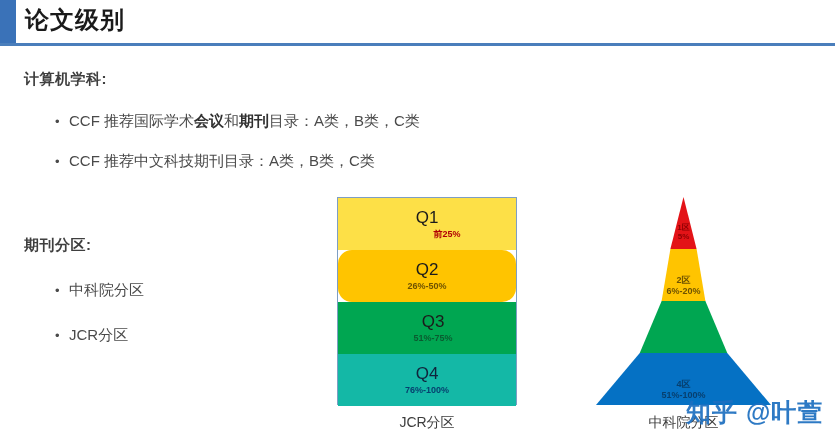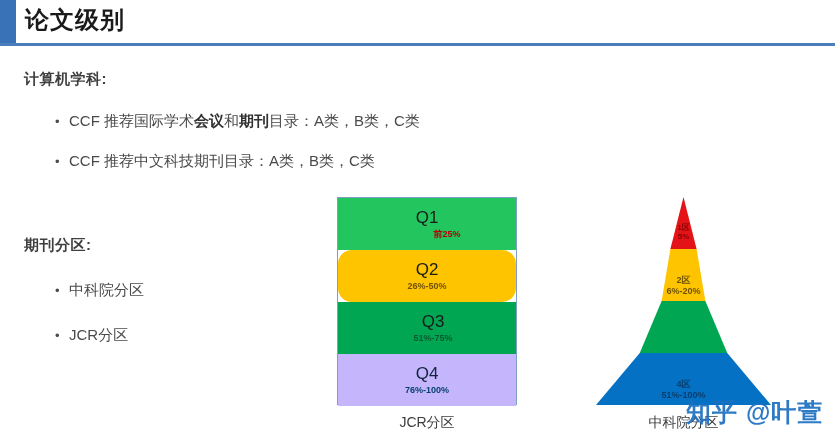--- a/index.html
+++ b/index.html
@@ -108,24 +108,24 @@
     font-size: 17px;
     line-height: 19px;
     color: #1b1b1b;
   }
   .jcr-seg .q-range {
     font-size: 9px;
     line-height: 12px;
     font-weight: bold;
     margin-top: 1px;
   }
-  #jcr-seg-0 { top: 0px;   background: #22c55e; }
+  #jcr-seg-0 { top: 0px;   background: #fde047; }
   #jcr-seg-1 { top: 52px;  background: #ffc400; border-radius: 14px; }
   #jcr-seg-2 { top: 104px; background: #00a651; padding-left: 12px; }
-  #jcr-seg-3 { top: 156px; background: #c4b5fd; }
+  #jcr-seg-3 { top: 156px; background: #14b8a6; }
 
   #jcr-seg-0 .q-range { color: #b00005; padding-left: 40px; }
   #jcr-seg-1 .q-range { color: #6e5200; }
   #jcr-seg-2 .q-range { color: #0a5b30; }
   #jcr-seg-3 .q-range { color: #073f6e; }
 
   #jcr-seg-3 .q-label { color: #10243c; }
 
   
   .pyramid {

